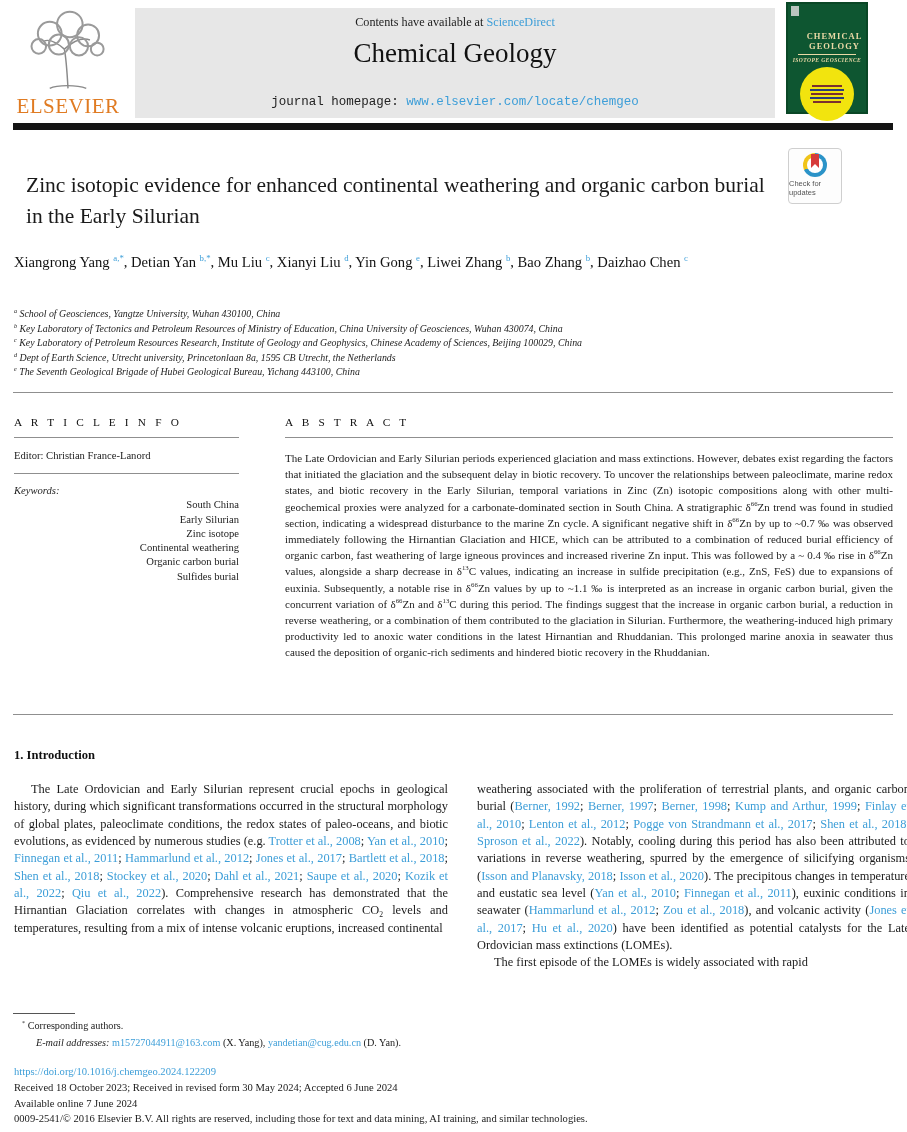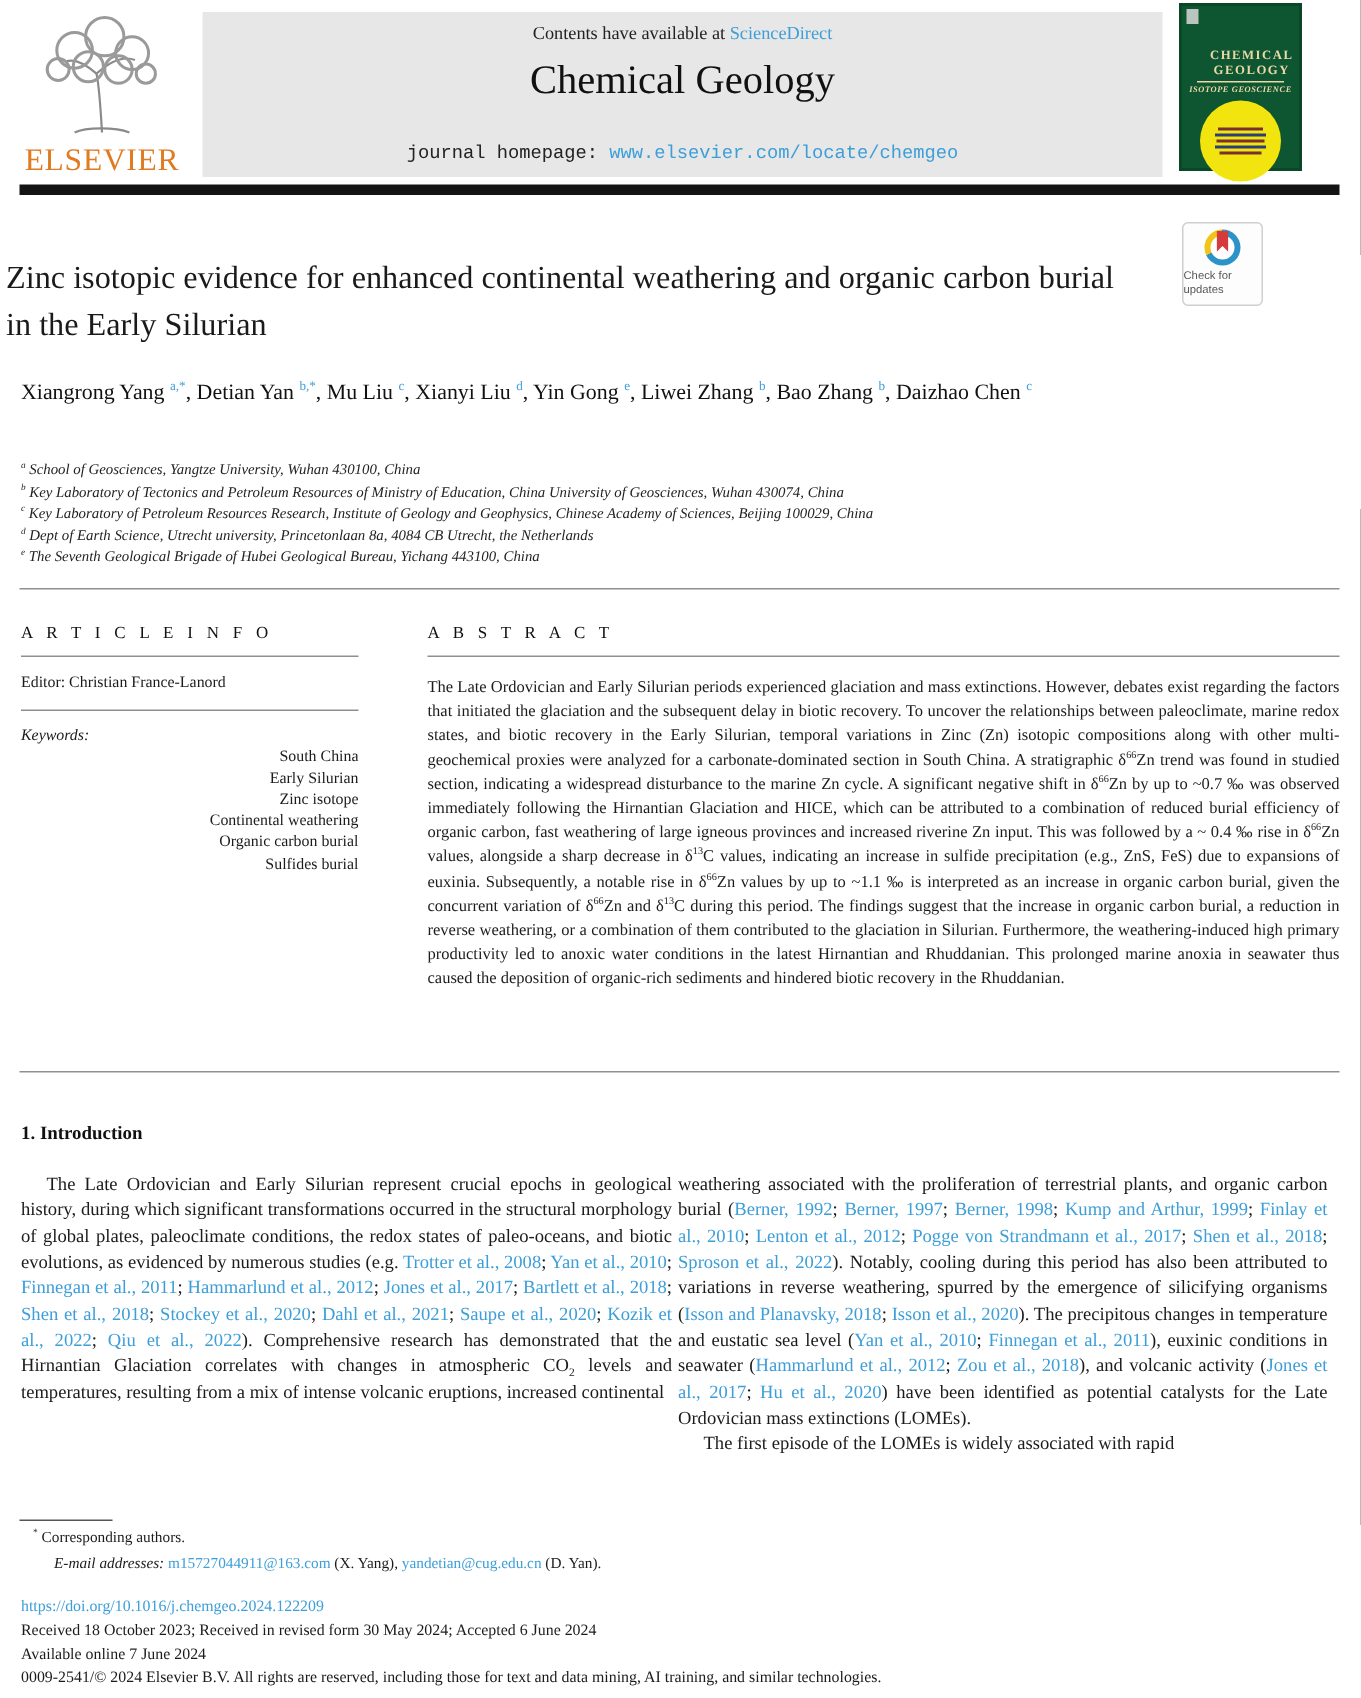--- a/index.html
+++ b/index.html
@@ -36,40 +36,40 @@
   .badge{position:absolute;left:788px;top:148px;width:52px;height:54px;background:#fdfdfd;
          border:1px solid #cfcfcf;border-radius:4px;
          font-family:"Liberation Sans",sans-serif;font-size:7.5px;line-height:8.5px;color:#555;}
   .badge-icon{position:relative;width:24px;height:24px;border-radius:50%;margin:4px auto 3px;
               background:conic-gradient(#2b93c8 0 68%,#f0c419 68% 100%);}
   .badge-icon::before{content:"";position:absolute;inset:4px;background:#fff;border-radius:50%;}
   .badge-icon::after{content:"";position:absolute;left:8px;top:1px;width:8px;height:14px;background:#d63b3b;
               clip-path:polygon(0 0,100% 0,100% 100%,50% 72%,0 100%);}
 
   
-  .article-title{position:absolute;left:4px;top:170px;width:760px;font-size:21.5px;line-height:31px;color:#1a1a1a;}
+  .article-title{position:absolute;left:26px;top:170px;width:760px;font-size:21.5px;line-height:31px;color:#1a1a1a;}
   .authors{position:absolute;left:14px;top:250px;width:770px;font-size:14.6px;line-height:25px;color:#111;}
   .authors sup{font-size:60%;}
   .affils{position:absolute;left:14px;top:307px;width:860px;font-style:italic;font-size:9.9px;line-height:14.6px;color:#222;}
 
   
   .col-heading{font-size:11.3px;letter-spacing:3.2px;color:#111;}
   .info-col{position:absolute;left:14px;top:416px;width:225px;}
   .abs-col{position:absolute;left:285px;top:416px;width:608px;}
   .head-rule{height:1px;background:#8f8f8f;margin-top:9px;}
   .editor-line{margin-top:12px;font-size:10.6px;}
   .mid-rule{height:1px;background:#8f8f8f;margin-top:12px;}
   .kw-label{margin-top:10px;font-style:italic;font-size:10.6px;line-height:14.3px;}
   .kw{font-size:10.6px;line-height:14.3px;text-align:right;}
   .abstract-text{margin-top:12px;font-size:11px;line-height:16.2px;text-align:justify;color:#1c1c1c;}
 
   
   .sec-heading{position:absolute;left:14px;top:748px;font-size:12.6px;font-weight:bold;color:#111;}
   .columns{position:absolute;left:14px;top:781px;width:880px;display:grid;
-           grid-template-columns:434px 433px;column-gap:4px;}
+           grid-template-columns:434px 433px;column-gap:29px;}
   .columns p{margin:0;font-size:12.4px;line-height:17.35px;text-align:justify;color:#1b1b1b;}
   .indent{text-indent:17px;}
 
   
   .fn-rule{position:absolute;left:13px;top:1013px;width:62px;height:1px;background:#555;}
   .fn1{position:absolute;left:22px;top:1020px;font-size:10.2px;}
   .fn2{position:absolute;left:36px;top:1037px;font-size:10.2px;}
   .doi{position:absolute;left:14px;top:1066px;font-size:10.6px;}
   .meta1{position:absolute;left:14px;top:1082px;font-size:10.6px;}
   .meta2{position:absolute;left:14px;top:1098px;font-size:10.6px;}
@@ -132,21 +132,21 @@
     <div>Check for</div>
     <div>updates</div>
   </div>
 
   <div class="article-title">Zinc isotopic evidence for enhanced continental weathering and organic carbon burial in the Early Silurian</div>
   <div class="authors"><span>Xiangrong Yang </span><sup class="lnk">a,*</sup><span>, Detian Yan </span><sup class="lnk">b,*</sup><span>, Mu Liu </span><sup class="lnk">c</sup><span>, Xianyi Liu </span><sup class="lnk">d</sup><span>, Yin Gong </span><sup class="lnk">e</sup><span>, Liwei Zhang </span><sup class="lnk">b</sup><span>, Bao Zhang </span><sup class="lnk">b</sup><span>, Daizhao Chen </span><sup class="lnk">c</sup></div>
   <div class="affils">
     <div><sup>a</sup><span> School of Geosciences, Yangtze University, Wuhan 430100, China</span></div>
     <div><sup>b</sup><span> Key Laboratory of Tectonics and Petroleum Resources of Ministry of Education, China University of Geosciences, Wuhan 430074, China</span></div>
     <div><sup>c</sup><span> Key Laboratory of Petroleum Resources Research, Institute of Geology and Geophysics, Chinese Academy of Sciences, Beijing 100029, China</span></div>
-    <div><sup>d</sup><span> Dept of Earth Science, Utrecht university, Princetonlaan 8a, 4084 CB Utrecht, the Netherlands</span></div>
+    <div><sup>d</sup><span> Dept of Earth Science, Utrecht university, Princetonlaan 8a, 1595 CB Utrecht, the Netherlands</span></div>
     <div><sup>e</sup><span> The Seventh Geological Brigade of Hubei Geological Bureau, Yichang 443100, China</span></div>
   </div>
 
   <div class="hr" style="left:13px;top:392px;width:880px;"></div>
 
   <div class="info-col">
     <div class="col-heading">A R T I C L E  I N F O</div>
     <div class="head-rule"></div>
     <div class="editor-line">Editor: Christian France-Lanord</div>
     <div class="mid-rule"></div>
@@ -178,15 +178,15 @@
     </div>
   </div>
 
   <div class="fn-rule"></div>
   <div class="fn1"><sup>*</sup><span> Corresponding authors.</span></div>
   <div class="fn2"><em>E-mail addresses: </em><a class="lnk">m15727044911@163.com</a><span> (X. Yang), </span><a class="lnk">yandetian@cug.edu.cn</a><span> (D. Yan).</span></div>
 
   <div class="doi lnk">https://doi.org/10.1016/j.chemgeo.2024.122209</div>
   <div class="meta1">Received 18 October 2023; Received in revised form 30 May 2024; Accepted 6 June 2024</div>
   <div class="meta2">Available online 7 June 2024</div>
-  <div class="meta3">0009-2541/© 2024 Elsevier B.V. All rights are reserved, including those for text and data mining, AI training, and similar technologies.</div>
+  <div class="meta3">0009-2541/© 2016 Elsevier B.V. All rights are reserved, including those for text and data mining, AI training, and similar technologies.</div>
 
 </div>
 
 </body></html>

